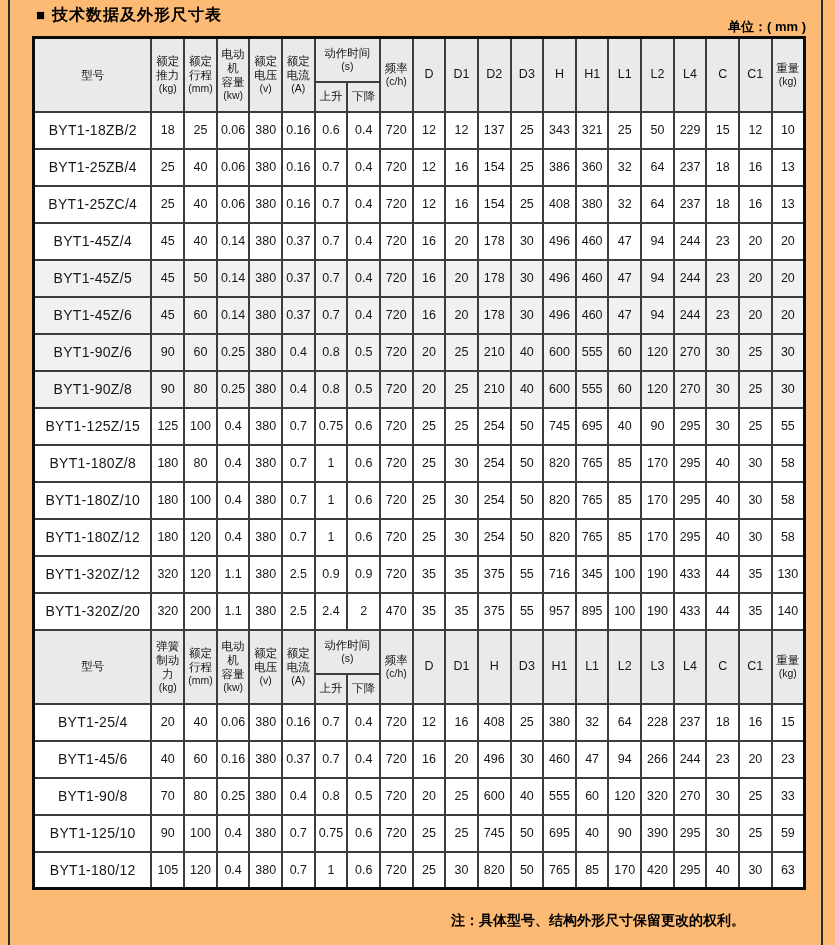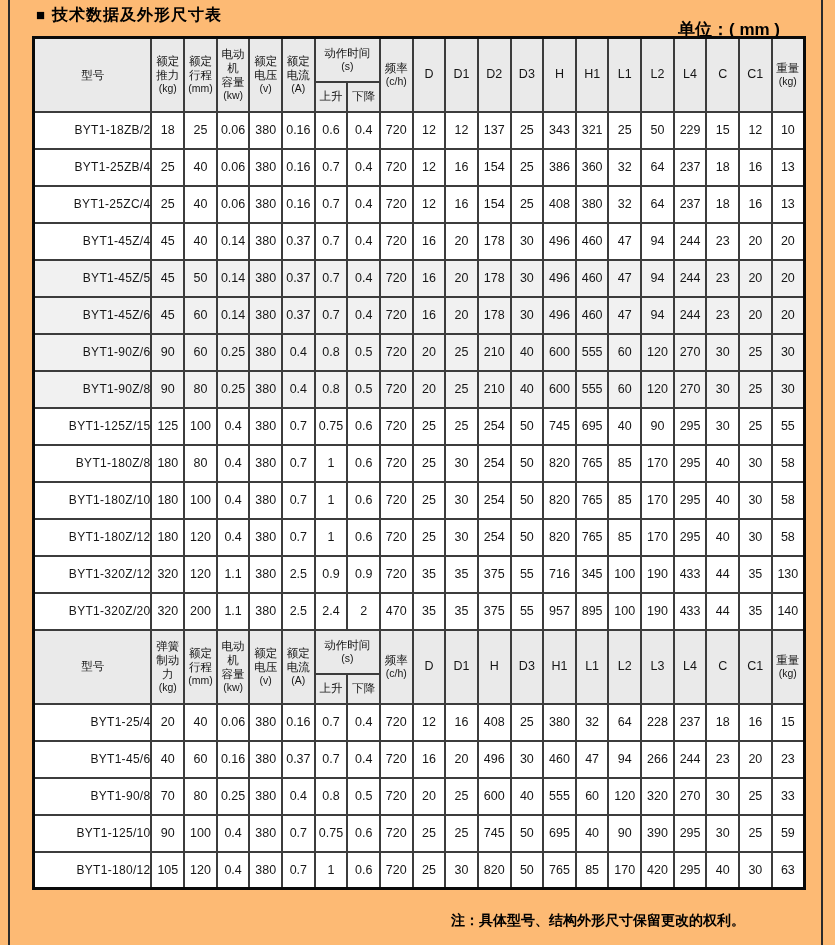--- a/index.html
+++ b/index.html
@@ -10,21 +10,21 @@
   }
   .vline{position:absolute;top:0;height:945px;width:2px;background:#2b2b2b;}
   .vline-left{left:8px;}
   .vline-right{left:821px;}
   .title{
     position:absolute;left:36px;top:5px;font-size:16px;font-weight:bold;
     letter-spacing:1px;color:#000;white-space:nowrap;
   }
   .title .bullet{font-size:15px;margin-right:6px;}
   .unit{
-    position:absolute;right:55px;top:18px;font-size:17px;font-weight:bold;color:#000;
+    position:absolute;right:29px;top:18px;font-size:13px;font-weight:bold;color:#000;
     white-space:nowrap;
   }
   .spec-table{
     position:absolute;left:32px;top:36px;width:774px;
     border-collapse:collapse;table-layout:fixed;
     border:3px solid #0a0a0a;
   }
   .spec-table th,.spec-table td{
     border:2px solid var(--line,#3c3c3c);
     padding:0;text-align:center;vertical-align:middle;color:#161616;
@@ -33,21 +33,21 @@
   .spec-table th{
     background:var(--header-bg,#eaeaea);
     font-weight:normal;font-size:11.5px;line-height:1.22;
   }
   .spec-table th.dim-th{font-size:12.5px;}
   .spec-table th .unitline{font-size:10.5px;}
   .spec-table tr.hrow1{height:44px;}
   .spec-table tr.hrow2{height:30px;}
   .spec-table tr.drow{height:37px;}
   .spec-table td{font-size:12.5px;background:#ffffff;}
-  .spec-table td.model-cell{font-size:12px;letter-spacing:.3px;text-align:right;}
+  .spec-table td.model-cell{font-size:14px;letter-spacing:.3px;}
   .spec-table tr.shaded td{background:var(--shade-bg,#f1f1f1);}
   .note{
     position:absolute;right:90px;top:912px;font-size:14px;font-weight:bold;color:#000;
     white-space:nowrap;
   }
 </style>
 </head>
 <body>
 
 <div class="page" style="--header-bg: #eaeaea; --shade-bg: #f1f1f1; --line: #3c3c3c;">

